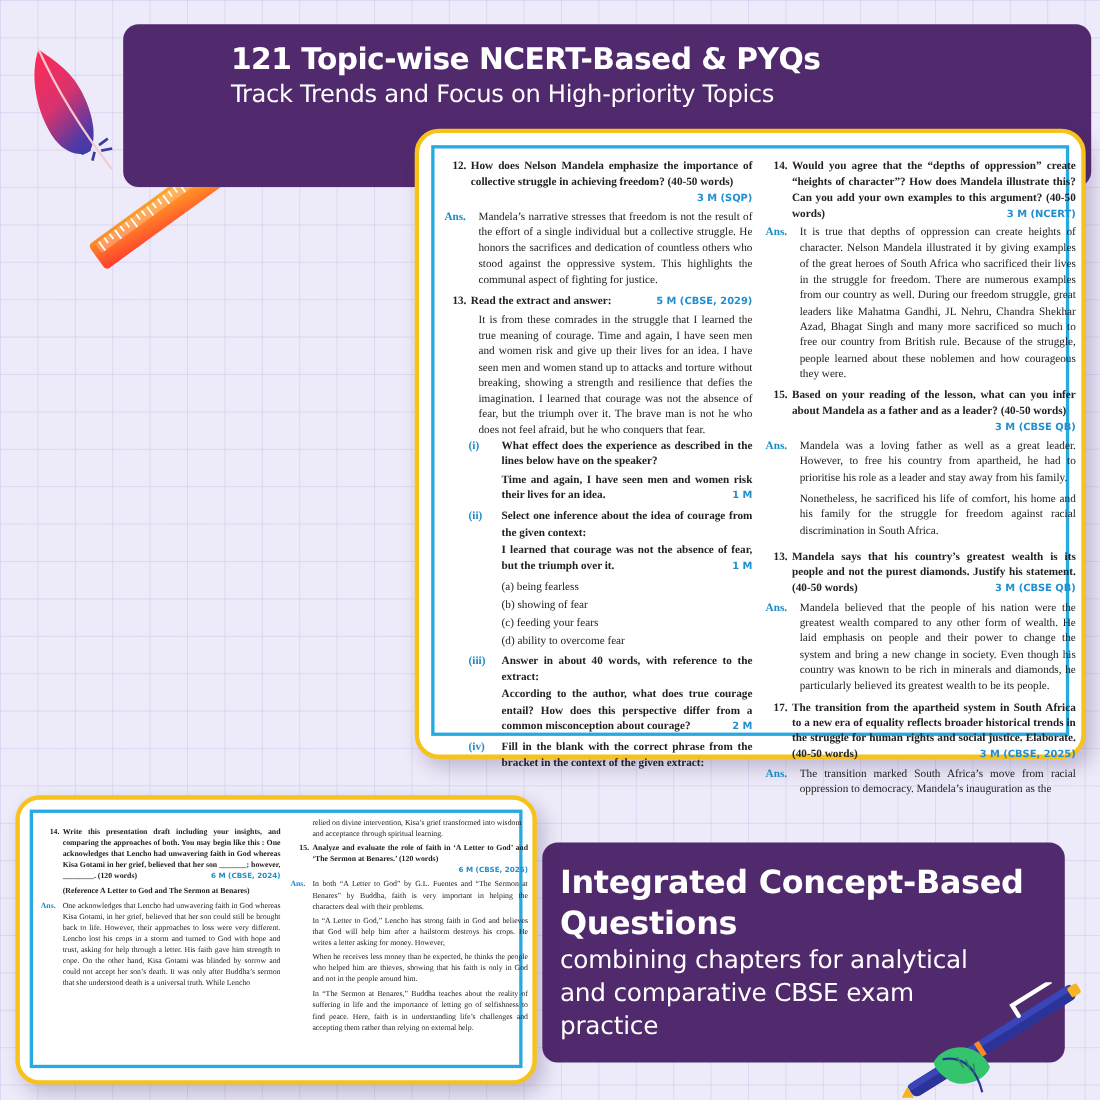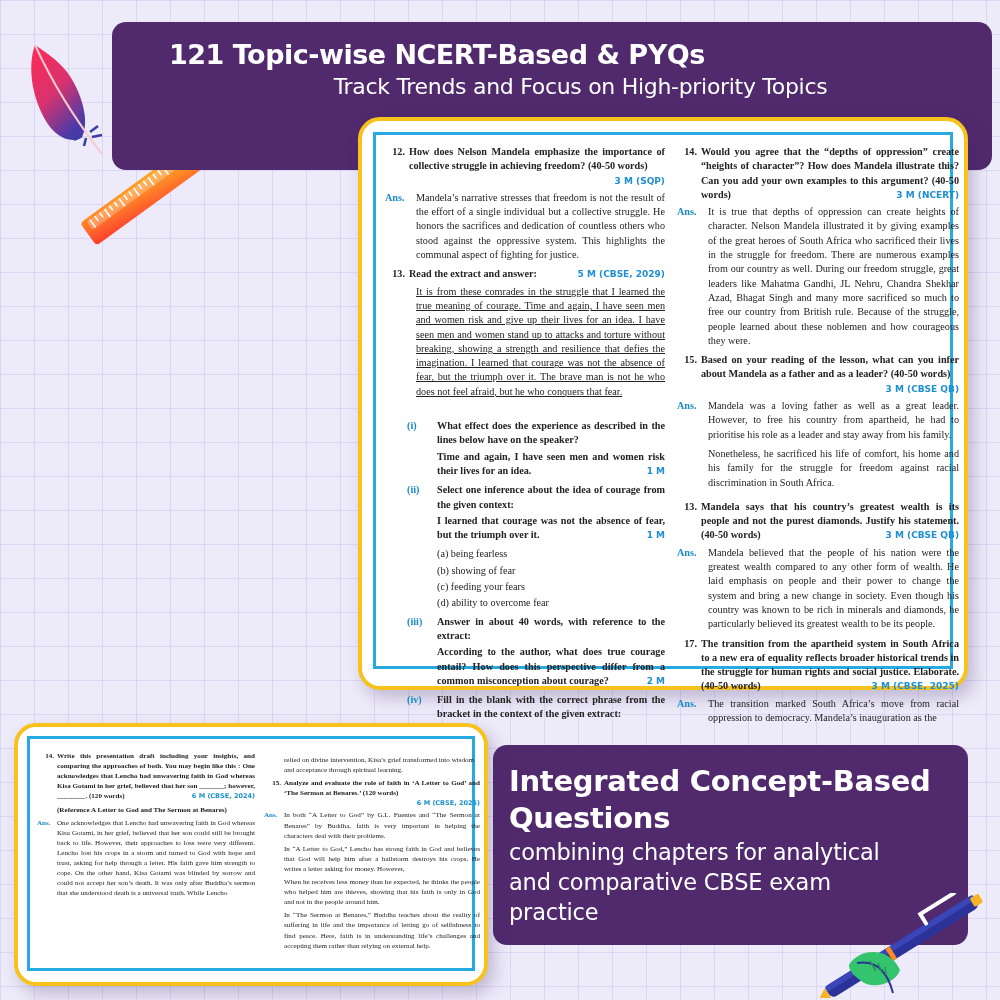--- a/index.html
+++ b/index.html
@@ -15,76 +15,76 @@
   }
   .banner {
     position: absolute;
     background: #51296d;
     color: #fff;
     font-family: "DejaVu Sans", sans-serif;
   }
   .banner-top {
     left: 112px; top: 22px; width: 880px; height: 148px;
     border-radius: 14px;
-    padding: 16px 0 0 57px;
+    padding: 16px 0 0 98px;
   }
   .banner-top .title { font-weight: bold; font-size: 27px; letter-spacing: -0.5px; line-height: 34px; }
-  .banner-top .subtitle { font-size: 22px; line-height: 30px; letter-spacing: -0.3px; text-align: center; }
+  .banner-top .subtitle { font-size: 22px; line-height: 30px; letter-spacing: -0.3px; }
   .banner-bottom {
-    left: 493px; top: 745px; width: 475px; height: 200px;
+    left: 493px; top: 766px; width: 475px; height: 200px;
     border-radius: 14px;
     padding: 18px 0 0 16px;
   }
   .banner-bottom .title { font-weight: bold; font-size: 29px; line-height: 37px; letter-spacing: -0.3px; }
   .banner-bottom .subtitle { font-size: 22.5px; line-height: 30px; font-weight: normal; letter-spacing: -0.2px; }
 
   .card {
     position: absolute;
     background: #fff;
     border: 4px solid #f6c21b;
     border-radius: 22px;
     box-shadow: 6px 8px 16px rgba(60,40,100,0.25);
   }
   .card-inner {
     position: absolute;
     border: 3px solid #27a9e1;
     background: #fff;
   }
-  .card-main { left: 358px; top: 117px; width: 610px; height: 573px; }
+  .card-main { left: 377px; top: 117px; width: 610px; height: 573px; }
   .card-main .card-inner { left: 11px; top: 11px; right: 11px; bottom: 17px; }
   .card-small { left: 14px; top: 723px; width: 474px; height: 263px; }
   .card-small .card-inner { left: 9px; top: 9px; right: 9px; bottom: 11px; }
 
   .col { position: absolute; top: 0; color: #222; }
   .main-col { font-size: 10.2px; line-height: 14.3px; }
   .main-left { left: 9px; top: 10px; width: 280px; }
   .main-right { left: 301px; top: 10px; width: 282px; }
   .q { display: flex; margin-bottom: 3px; }
   .qnum { width: 24px; flex: none; font-weight: bold; text-align: right; padding-right: 4px; }
   .qtext { flex: 1; font-weight: bold; text-align: justify; }
   .ans { display: flex; margin-bottom: 5px; }
   .ans-label { width: 31px; flex: none; color: #1b8bc5; font-weight: bold; }
   .ans-text { flex: 1; text-align: justify; }
   .ans-text p { margin-bottom: 5px; }
   .marks {
     color: #1f8fd0; font-family: "DejaVu Sans", sans-serif; font-weight: bold;
     font-size: 9px; float: right;
   }
   .marks-block { text-align: right; color: #1f8fd0; font-family: "DejaVu Sans", sans-serif; font-weight: bold; font-size: 9px; }
-  .extract { padding-left: 31px; text-align: justify; margin-bottom: 20px; text-decoration: underline; }
+  .extract { padding-left: 31px; text-align: justify; margin-bottom: 0; }
   .sub { display: flex; padding-left: 22px; margin-bottom: 3px; }
   .subnum { width: 30px; flex: none; color: #1b8bc5; font-weight: bold; }
   .subtext { flex: 1; font-weight: bold; text-align: justify; }
   .subtext p { margin-bottom: 2px; }
   .opts { padding-left: 52px; margin-bottom: 4px; }
   .opts div { margin-bottom: 2px; }
 
   .small-col { font-size: 7.1px; line-height: 10.1px; }
   .small-left { left: 7px; top: 12px; width: 218px; }
-  .small-right { left: 234px; top: 16px; width: 216px; }
+  .small-right { left: 234px; top: 4px; width: 216px; }
   .small-col .qnum { width: 20px; padding-right: 3px; }
   .small-col .ans-label { width: 20px; }
   .small-col .marks, .small-col .marks-block { font-size: 6.5px; }
   .small-col .q { margin-bottom: 2px; }
   .small-col .ans-text p { margin-bottom: 3px; }
   .indent { padding-left: 20px; }
 
   .deco { position: absolute; }
 </style>
 </head>

